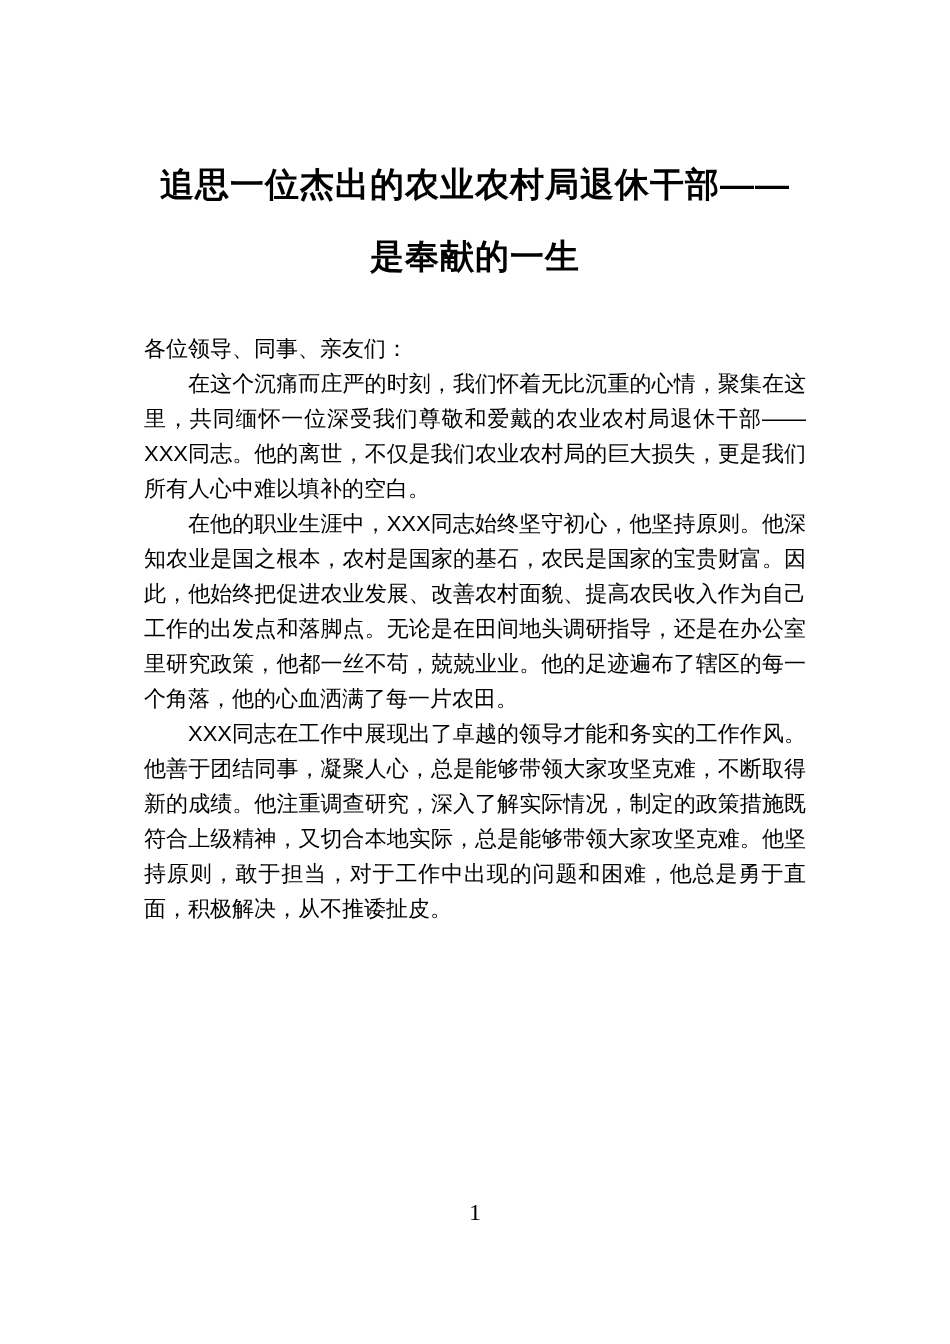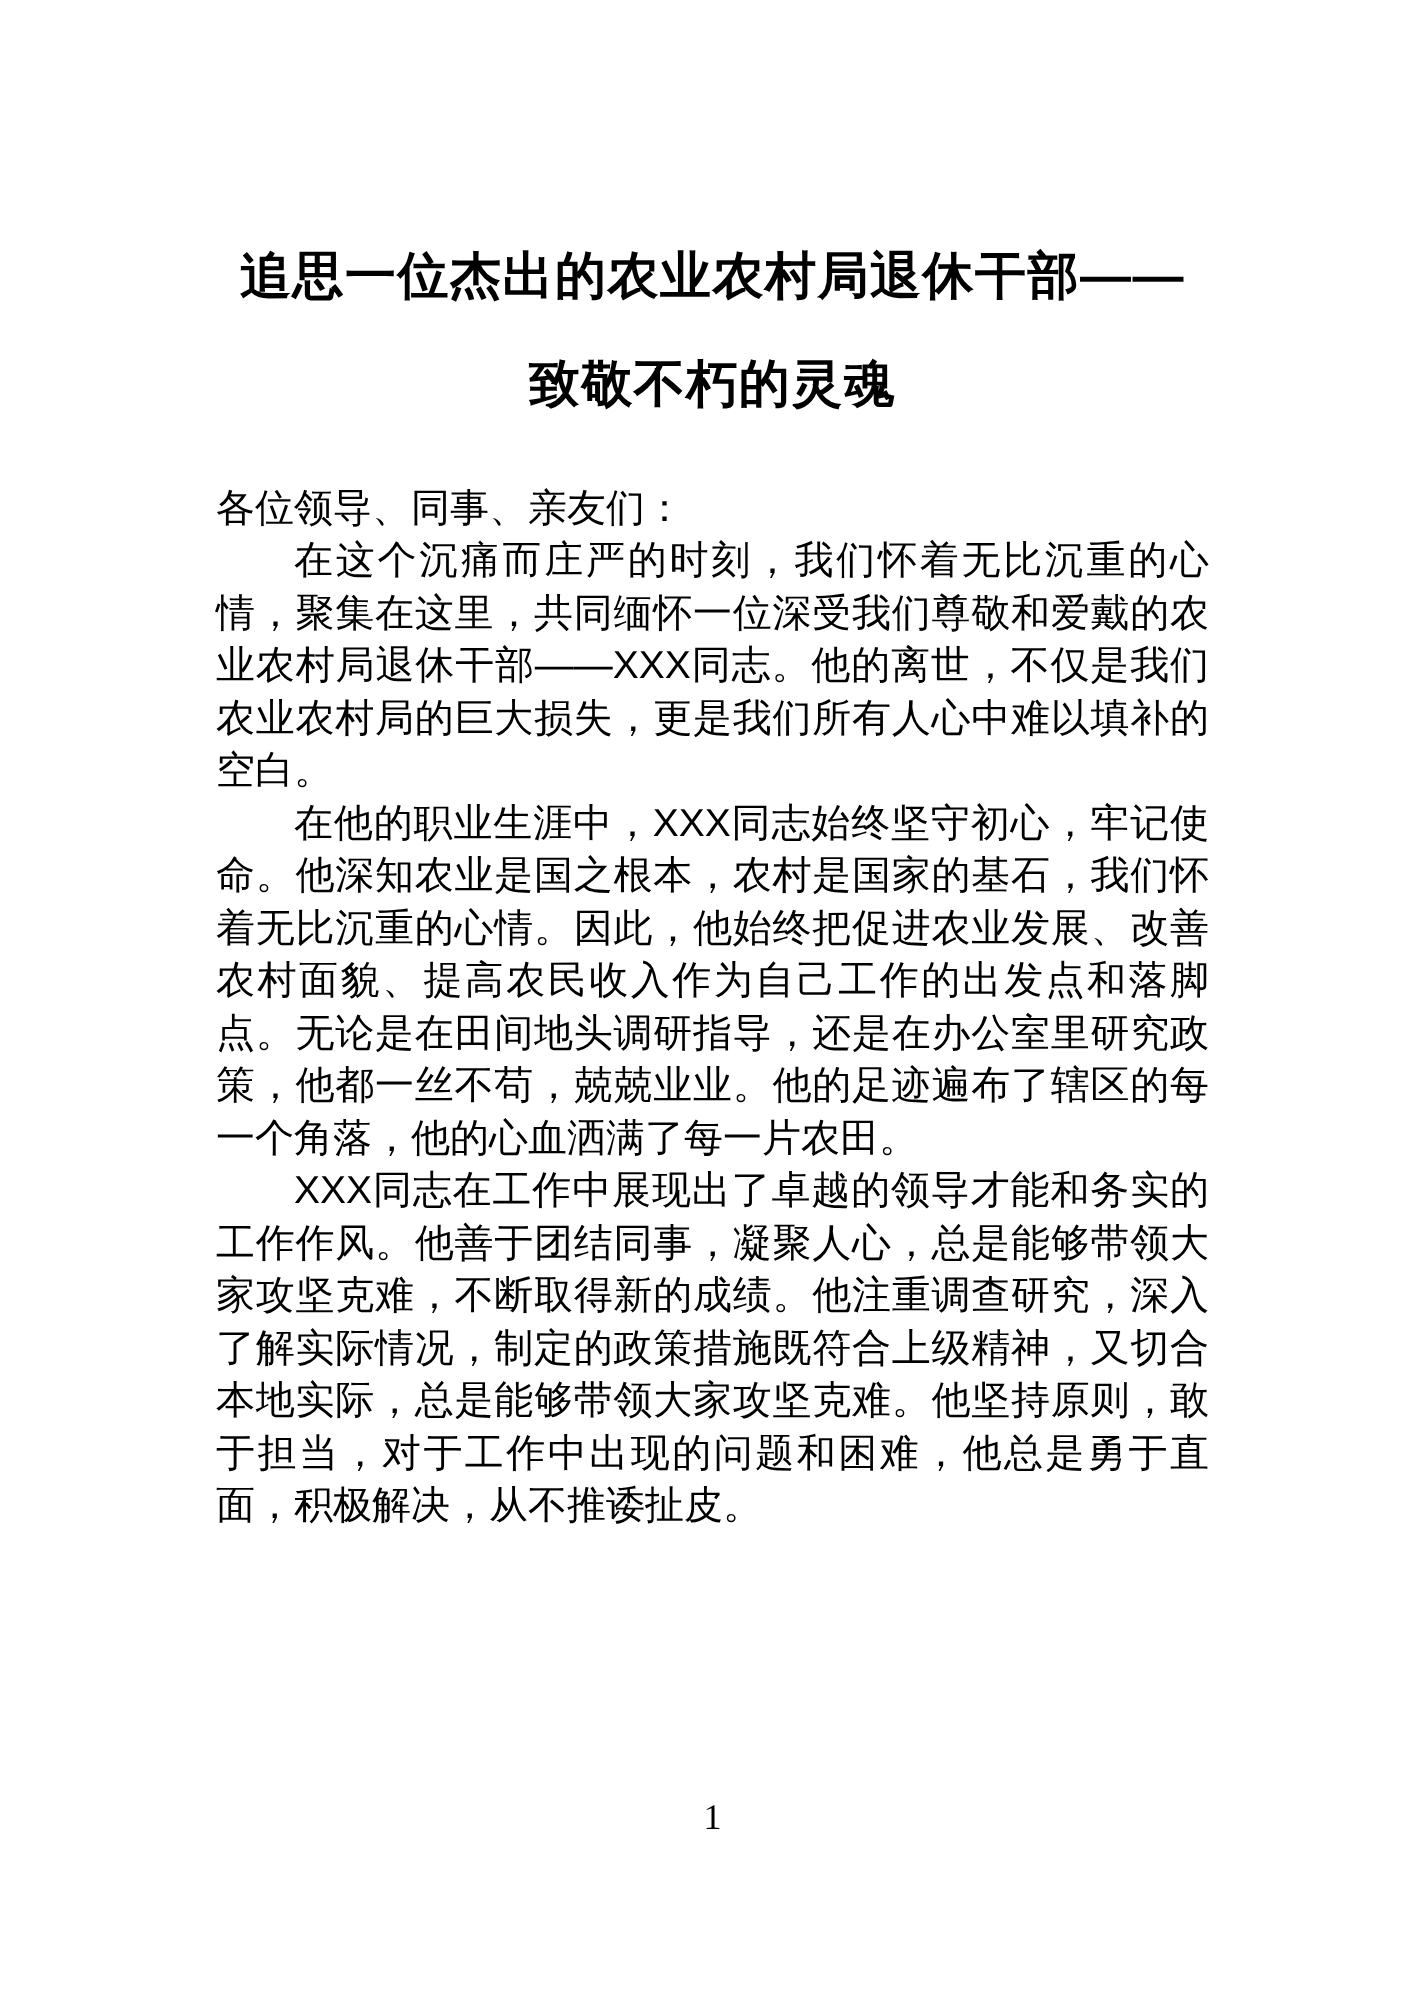--- a/index.html
+++ b/index.html
@@ -20,22 +20,22 @@
     overflow: hidden;
   }
   .doc-title {
     font-size: 34px;
     font-weight: bold;
     text-align: center;
     line-height: 72px;
     letter-spacing: 1px;
   }
   .doc-body {
-    margin-top: 29px;
-    font-size: 26px;
+    margin-top: 39px;
+    font-size: 22px;
     line-height: 35px;
     text-align: justify;
     text-justify: inter-ideograph;
   }
   .salutation {
     margin: 0;
     text-indent: 0;
   }
   .para {
     margin: 0;
@@ -51,25 +51,25 @@
     font-family: "Liberation Serif", serif;
   }
 </style>
 </head>
 <body>
 
 <div class="page">
 
   <div class="doc-title">
     <div>追思一位杰出的农业农村局退休干部——</div>
-    <div>致敬不朽的灵魂</div>
+    <div>是奉献的一生</div>
   </div>
 
   <div class="doc-body">
     <p class="salutation">各位领导、同事、亲友们：</p>
     <p class="para">在这个沉痛而庄严的时刻，我们怀着无比沉重的心情，聚集在这里，共同缅怀一位深受我们尊敬和爱戴的农业农村局退休干部——XXX同志。他的离世，不仅是我们农业农村局的巨大损失，更是我们所有人心中难以填补的空白。</p>
-    <p class="para">在他的职业生涯中，XXX同志始终坚守初心，牢记使命。他深知农业是国之根本，农村是国家的基石，我们怀着无比沉重的心情。因此，他始终把促进农业发展、改善农村面貌、提高农民收入作为自己工作的出发点和落脚点。无论是在田间地头调研指导，还是在办公室里研究政策，他都一丝不苟，兢兢业业。他的足迹遍布了辖区的每一个角落，他的心血洒满了每一片农田。</p>
+    <p class="para">在他的职业生涯中，XXX同志始终坚守初心，他坚持原则。他深知农业是国之根本，农村是国家的基石，农民是国家的宝贵财富。因此，他始终把促进农业发展、改善农村面貌、提高农民收入作为自己工作的出发点和落脚点。无论是在田间地头调研指导，还是在办公室里研究政策，他都一丝不苟，兢兢业业。他的足迹遍布了辖区的每一个角落，他的心血洒满了每一片农田。</p>
     <p class="para">XXX同志在工作中展现出了卓越的领导才能和务实的工作作风。他善于团结同事，凝聚人心，总是能够带领大家攻坚克难，不断取得新的成绩。他注重调查研究，深入了解实际情况，制定的政策措施既符合上级精神，又切合本地实际，总是能够带领大家攻坚克难。他坚持原则，敢于担当，对于工作中出现的问题和困难，他总是勇于直面，积极解决，从不推诿扯皮。</p>
   </div>
 
   <div class="page-number">1</div>
 
 </div>
 
 </body></html>

